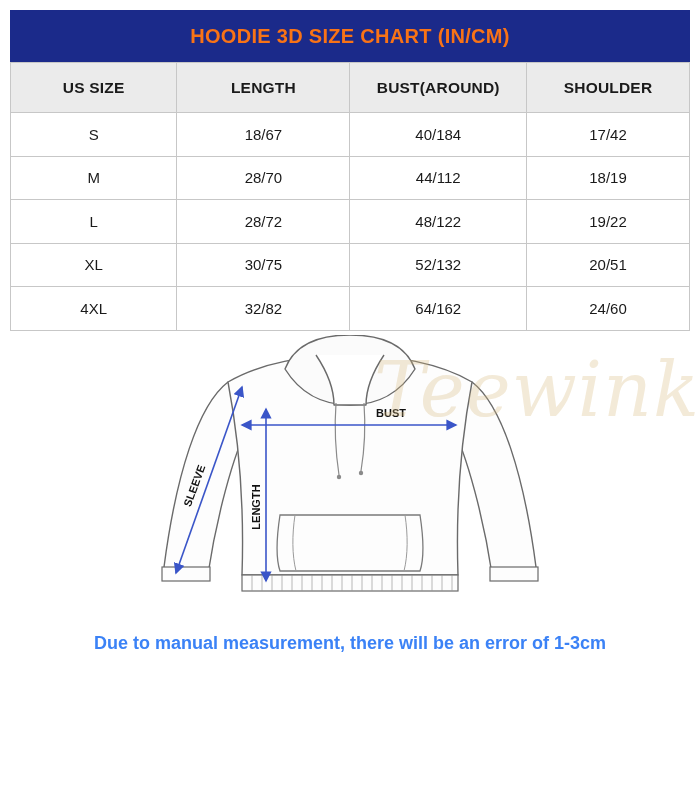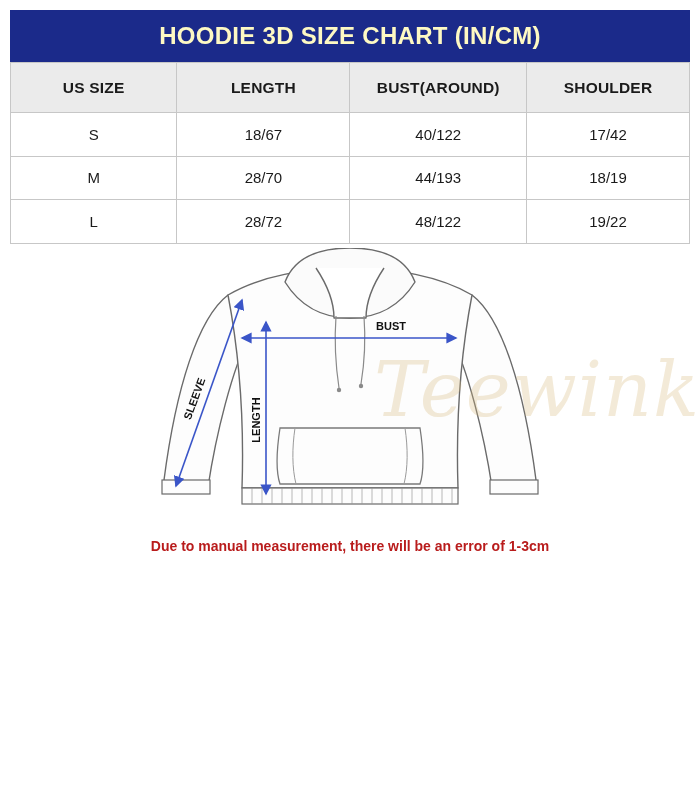--- a/index.html
+++ b/index.html
@@ -25,22 +25,22 @@
   
   .title-bar {
     background: #1b2a8a;
     height: 50px;
     display: flex;
     align-items: center;
     justify-content: center;
     border: 1px solid #1b2a8a;
   }
   .title-bar .title-text {
-    color: #fef9c3;
-    font-size: 24px;
+    color: #f97316;
+    font-size: 20px;
     font-weight: bold;
     letter-spacing: 0.3px;
     text-align: center;
   }
 
   
   table.size-table {
     width: 100%;
     border-collapse: collapse;
     table-layout: fixed;
@@ -96,24 +96,24 @@
     text-align: right;
   }
   .illustration svg {
     display: block;
     margin: 0 auto;
   }
 
   
   .footer-note {
     text-align: center;
-    color: #b91c1c;
-    font-size: 14px;
+    color: #3b82f6;
+    font-size: 18px;
     font-weight: bold;
-    margin-top: 0;
+    margin-top: 8px;
   }
 </style>
 </head>
 <body>
 
 <div class="page">
 
   <div class="title-bar">
     <div class="title-text">HOODIE 3D SIZE CHART (IN/CM)</div>
   </div>
@@ -130,34 +130,46 @@
         <th>US SIZE</th>
         <th>LENGTH</th>
         <th>BUST(AROUND)</th>
         <th>SHOULDER</th>
       </tr>
     </thead>
     <tbody>
       <tr>
         <td>S</td>
         <td>18/67</td>
-        <td>40/122</td>
+        <td>40/184</td>
         <td>17/42</td>
       </tr>
       <tr>
         <td>M</td>
         <td>28/70</td>
-        <td>44/193</td>
+        <td>44/112</td>
         <td>18/19</td>
       </tr>
       <tr>
         <td>L</td>
         <td>28/72</td>
         <td>48/122</td>
         <td>19/22</td>
+      </tr>
+      <tr>
+        <td>XL</td>
+        <td>30/75</td>
+        <td>52/132</td>
+        <td>20/51</td>
+      </tr>
+      <tr>
+        <td>4XL</td>
+        <td>32/82</td>
+        <td>64/162</td>
+        <td>24/60</td>
       </tr>
     </tbody>
   </table>
 
   <div class="watermark">Teewink</div>
 
   <div class="illustration">
     <svg width="460" height="290" viewBox="0 0 460 290">
 
       <g fill="#fdfdfd" stroke="#6a6a6a" stroke-width="1.4" stroke-linejoin="round">

